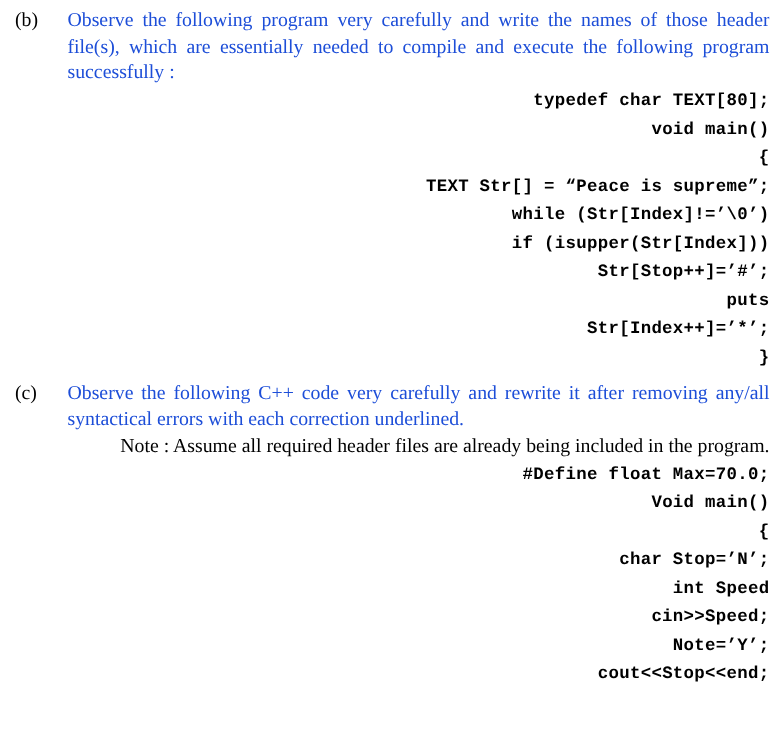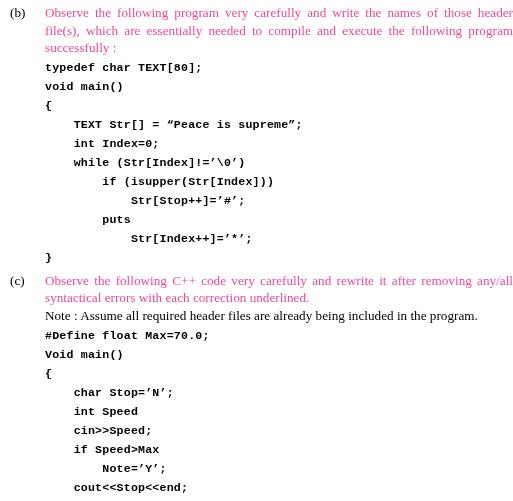--- a/index.html
+++ b/index.html
@@ -36,80 +36,79 @@
     color: #000000;
   }
   .prose {
     font-family: "Liberation Serif", serif;
     font-size: 13.2px;
     line-height: 17.6px;
     text-align: justify;
     text-justify: inter-word;
     padding-right: 0px;
     margin: 0;
-    color: #ec4899;
+    color: #1d4ed8;
   }
   .noteline {
     font-family: "Liberation Serif", serif;
     font-size: 13.2px;
     line-height: 17.6px;
-    text-align: left;
+    text-align: right;
     margin: 0;
     color: #000;
   }
   .code {
     font-family: "Liberation Mono", "DejaVu Sans Mono", monospace;
     font-size: 11.6px;
     font-weight: bold;
     line-height: 19px;
     white-space: pre;
     letter-spacing: 0.2px;
     margin: 0;
     color: #000;
+    text-align: right;
   }
   .codeblock {
     margin-top: 1px;
   }
   #sec-b { margin-top: 4px; }
   #sec-c { margin-top: 5px; }
 </style>
 </head>
 <body>
 
 <div class="page">
 
   <div class="qblock" id="sec-b">
     <div class="qlabel">(b)</div>
     <p class="prose">Observe the following program very carefully and write the names of those header file(s), which are essentially needed to compile and execute the following program successfully :</p>
     <div class="codeblock">
       <pre class="code">typedef char TEXT[80];</pre>
       <pre class="code">void main()</pre>
       <pre class="code">{</pre>
       <pre class="code">    TEXT Str[] = “Peace is supreme”;</pre>
-      <pre class="code">    int Index=0;</pre>
       <pre class="code">    while (Str[Index]!=’\0’)</pre>
       <pre class="code">        if (isupper(Str[Index]))</pre>
       <pre class="code">            Str[Stop++]=’#’;</pre>
       <pre class="code">        puts</pre>
       <pre class="code">            Str[Index++]=’*’;</pre>
       <pre class="code">}</pre>
     </div>
   </div>
 
   <div class="qblock" id="sec-c">
     <div class="qlabel">(c)</div>
     <p class="prose">Observe the following C++ code very carefully and rewrite it after removing any/all syntactical errors with each correction underlined.</p>
     <p class="noteline">Note : Assume all required header files are already being included in the program.</p>
     <div class="codeblock">
       <pre class="code">#Define float Max=70.0;</pre>
       <pre class="code">Void main()</pre>
       <pre class="code">{</pre>
       <pre class="code">    char Stop=’N’;</pre>
       <pre class="code">    int Speed</pre>
       <pre class="code">    cin&gt;&gt;Speed;</pre>
-      <pre class="code">    if Speed&gt;Max</pre>
       <pre class="code">        Note=’Y’;</pre>
       <pre class="code">    cout&lt;&lt;Stop&lt;&lt;end;</pre>
 
     </div>
   </div>
 
 </div>
 
 </body></html>

